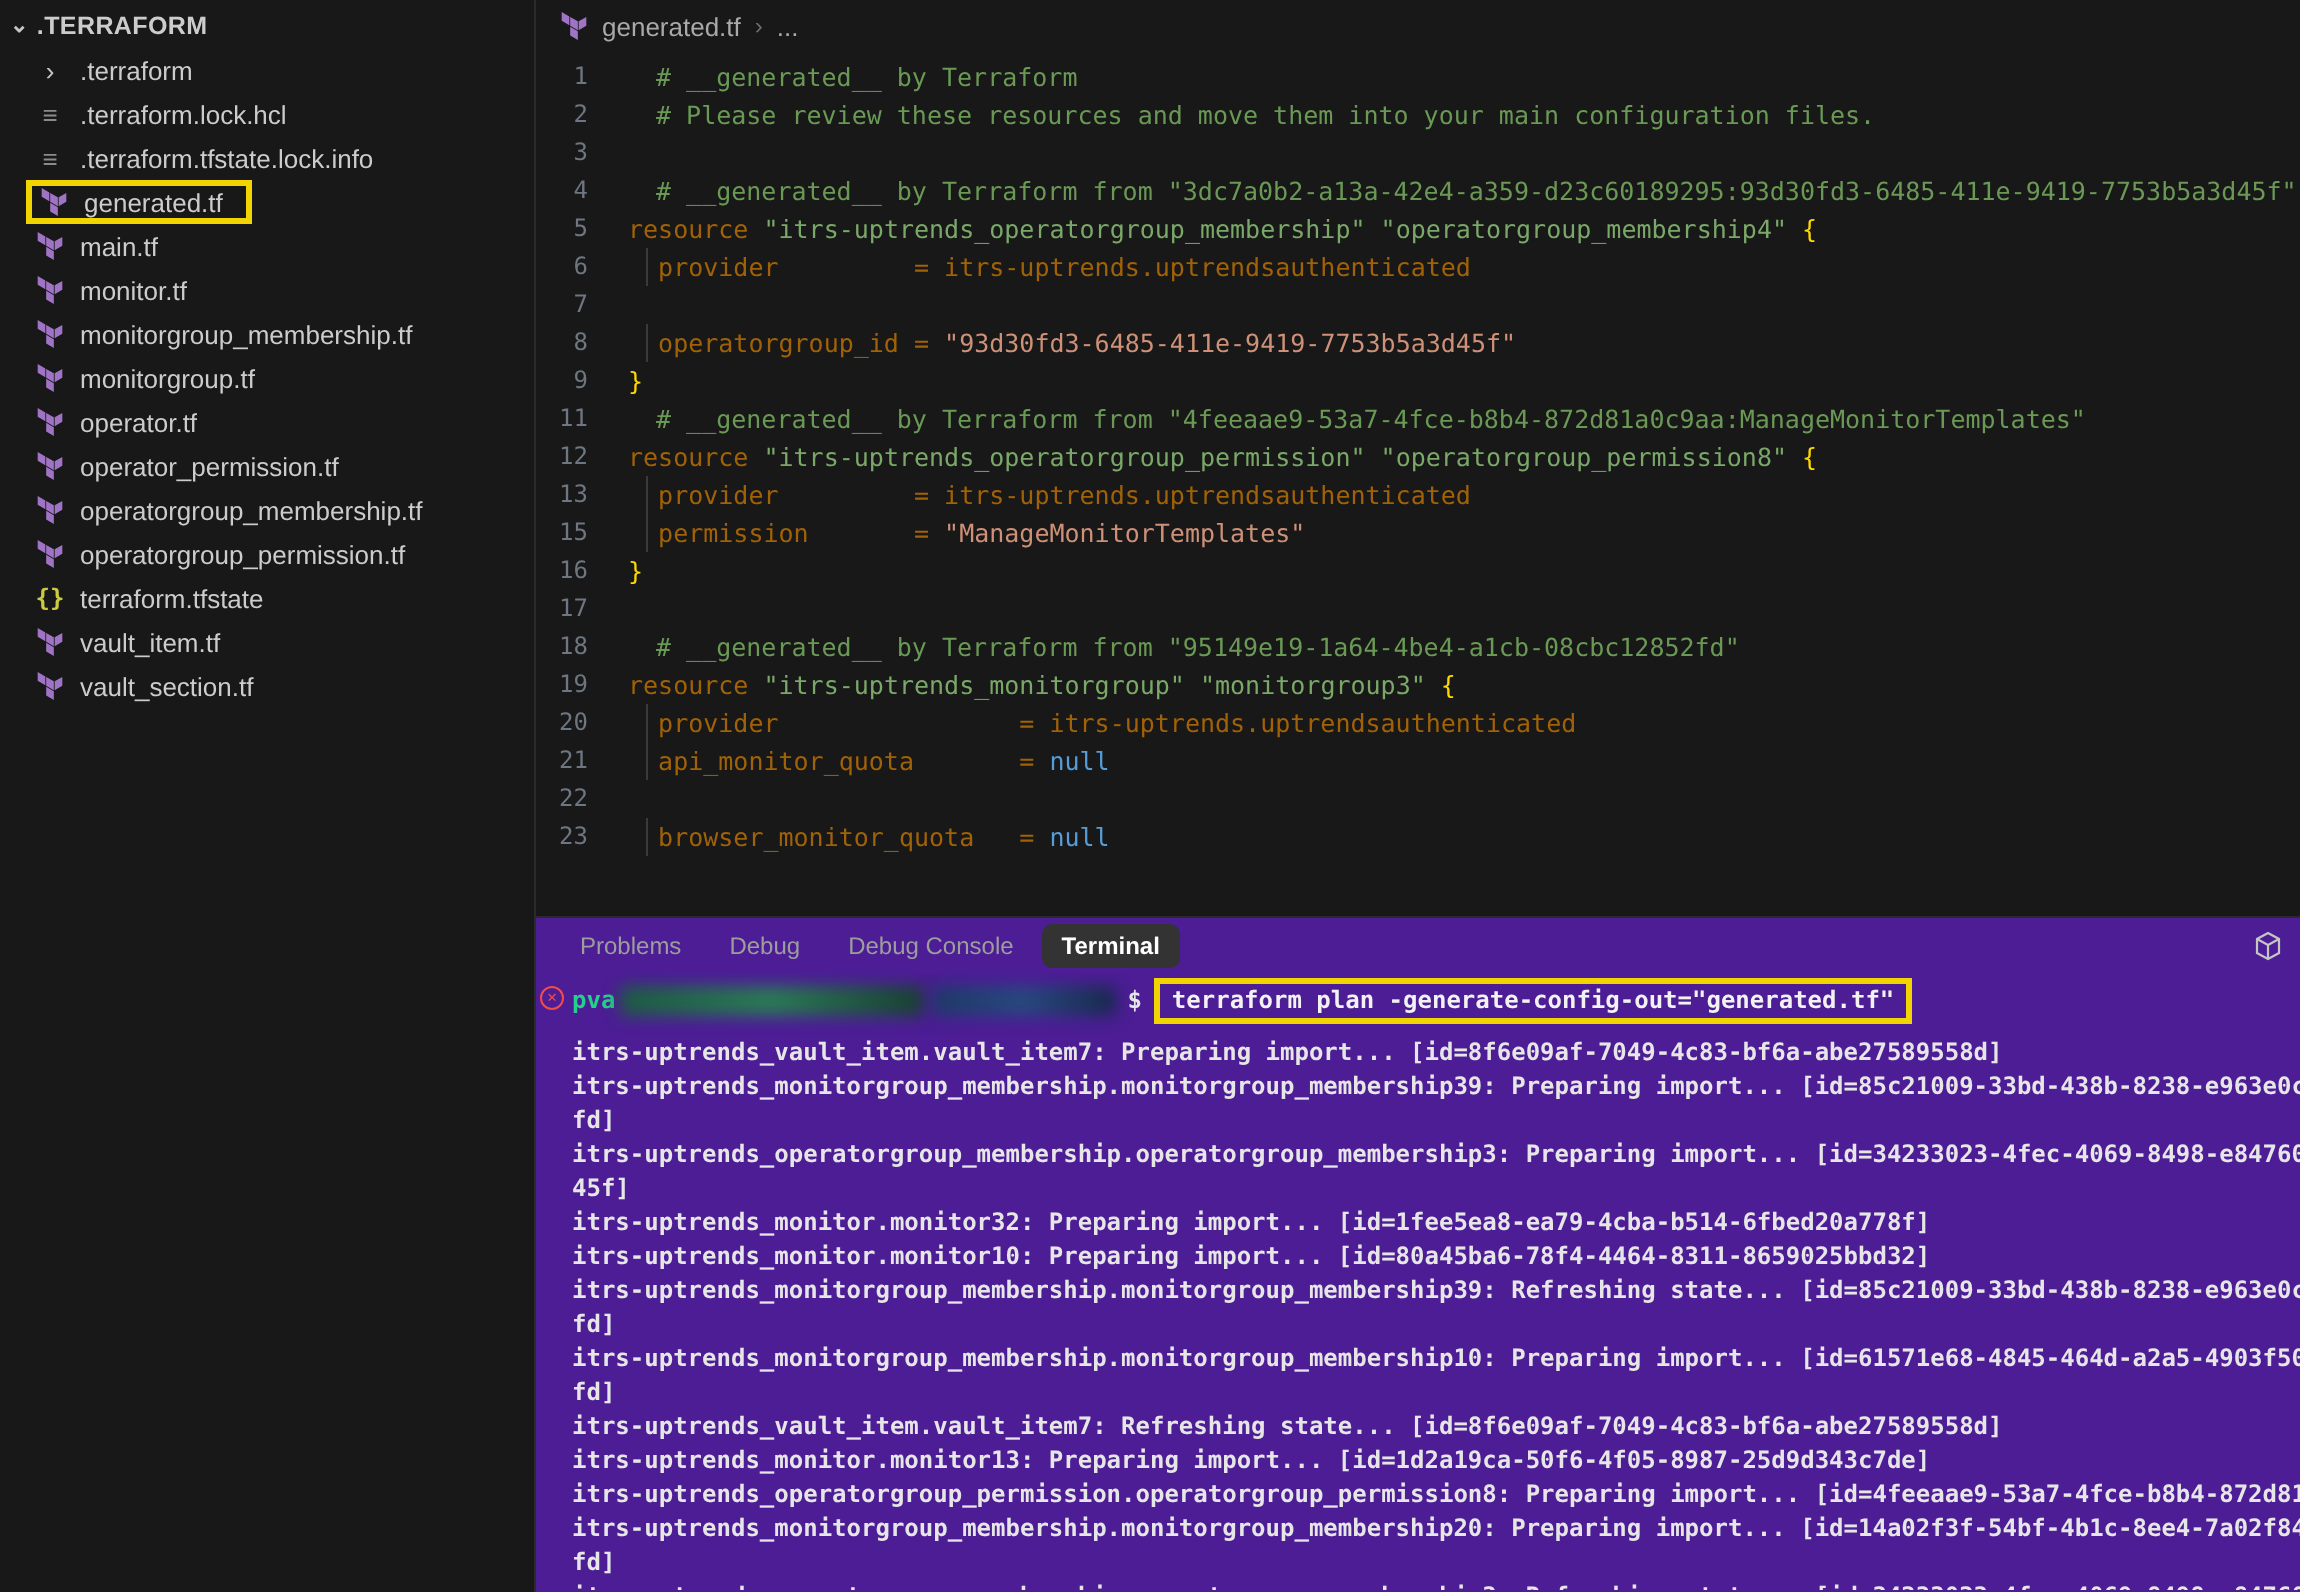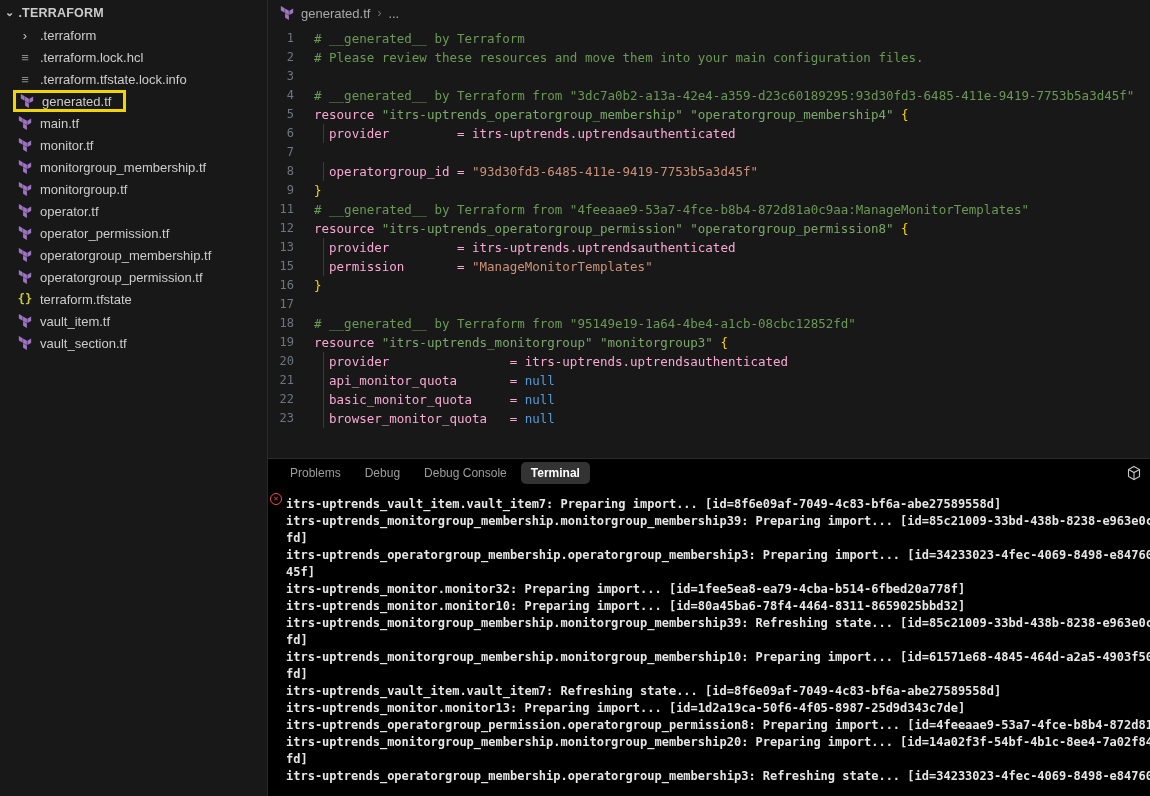--- a/index.html
+++ b/index.html
@@ -28,31 +28,31 @@
   .main { position:absolute; left:268px; top:0; width:882px; height:458px; background:#181818; }
   .breadcrumb { display:flex; align-items:center; height:26px; padding-left:12px;
                 font-size:13px; color:#a9a9a9; }
   .breadcrumb .ic { width:15px; height:15px; margin-right:6px; display:inline-flex; align-items:center; }
   .breadcrumb .sep { margin:0 7px; color:#6e6e6e; font-size:12px; }
   .code { position:relative; height:432px; overflow:hidden; padding-top:3px;
           font-family:"DejaVu Sans Mono",monospace; font-size:12.5px; line-height:19px; }
   .cl { display:flex; height:19px; }
   .ln { width:46px; flex:0 0 46px; text-align:right; padding-right:20px; color:#6e7681; font-size:12px; }
   .ct { position:relative; white-space:pre; color:#d4d4d4; }
-  .tok-c  { color:#6a9955; }
-  .tok-t  { color:#f9a8d4; }
+  .tok-c  { color:#6a9955;margin-left:14px; }
+  .tok-t  { color:#a16207; }
   .tok-gs { color:#7aa868; }
   .tok-os { color:#ce9178; }
   .tok-nu { color:#569cd6; }
   .tok-br { color:#ffd700; }
   .ig { position:absolute; left:9px; top:0; height:19px; border-left:1px solid #3a3a3a; }
 
   
   .panel { position:absolute; left:268px; top:458px; width:882px; height:338px;
-           background:#000000; border-top:1px solid #2a2a2a; }
+           background:#4c1d95; border-top:1px solid #2a2a2a; }
   .ptabs { display:flex; align-items:center; height:28px; padding-left:12px; }
   .ptab { font-size:12px; color:#9d9d9d; padding:4px 10px; margin-right:4px; border-radius:5px; cursor:pointer; }
   .ptab.active { color:#ffffff; background:#333333; font-weight:bold; }
   .panel-actions { position:absolute; right:8px; top:6px; }
   .cube { width:16px; height:16px; display:block; cursor:pointer; }
 
   .term { position:relative; padding:2px 0 0 18px; font-family:"DejaVu Sans Mono",monospace;
           font-size:12px; font-weight:bold; line-height:17px; color:#e6e6e6; overflow:hidden; height:308px; }
   .prompt-row { display:flex; align-items:center; height:22px; white-space:pre; }
   .deco-err { position:absolute; left:2px; top:6px; width:12px; height:12px; border:1.5px solid #f14c4c;
@@ -268,21 +268,20 @@
         <div class="cl">
           <span class="ln">20</span>
           <span class="ct"><span class="ig"></span><span class="tok-t">  provider                = itrs-uptrends.uptrendsauthenticated</span></span>
         </div>
         <div class="cl">
           <span class="ln">21</span>
           <span class="ct"><span class="ig"></span><span class="tok-t">  api_monitor_quota       = </span><span class="tok-nu">null</span></span>
         </div>
         <div class="cl">
           <span class="ln">22</span>
-          <span class="ct"><span class="ig"></span><span class="tok-t">  basic_monitor_quota     = </span><span class="tok-nu">null</span></span>
         </div>
         <div class="cl">
           <span class="ln">23</span>
           <span class="ct"><span class="ig"></span><span class="tok-t">  browser_monitor_quota   = </span><span class="tok-nu">null</span></span>
         </div>
       </div>
   </div>
 
   <div class="panel">
     <div class="ptabs" id="panel-tabs">
@@ -292,20 +291,27 @@
         <div class="ptab active">Terminal</div>
       </div>
     <div class="panel-actions">
       <svg class="cube" viewBox="0 0 16 16" fill="none" stroke="#c5c5c5" stroke-width="1.1">
           <path d="M8 1.5l5.5 3v7l-5.5 3-5.5-3v-7z"></path>
           <path d="M2.5 4.5L8 7.5l5.5-3M8 7.5V14.5"></path>
         </svg>
     </div>
     <div class="term">
       <span class="deco-err">✕</span>
+      <div class="prompt-row">
+        <span class="puser">pva</span>
+        <span class="redact g"></span>
+        <span class="redact b"></span>
+        <span class="pdollar">$</span>
+        <span class="cmdbox">terraform plan -generate-config-out="generated.tf"</span>
+      </div>
       <div class="tlines" id="terminal-output">
           <div class="tline">itrs-uptrends_vault_item.vault_item7: Preparing import... [id=8f6e09af-7049-4c83-bf6a-abe27589558d]</div>
           <div class="tline">itrs-uptrends_monitorgroup_membership.monitorgroup_membership39: Preparing import... [id=85c21009-33bd-438b-8238-e963e0c5063e</div>
           <div class="tline">fd]</div>
           <div class="tline">itrs-uptrends_operatorgroup_membership.operatorgroup_membership3: Preparing import... [id=34233023-4fec-4069-8498-e8476067321</div>
           <div class="tline">45f]</div>
           <div class="tline">itrs-uptrends_monitor.monitor32: Preparing import... [id=1fee5ea8-ea79-4cba-b514-6fbed20a778f]</div>
           <div class="tline">itrs-uptrends_monitor.monitor10: Preparing import... [id=80a45ba6-78f4-4464-8311-8659025bbd32]</div>
           <div class="tline">itrs-uptrends_monitorgroup_membership.monitorgroup_membership39: Refreshing state... [id=85c21009-33bd-438b-8238-e963e0c5063e</div>
           <div class="tline">fd]</div>

